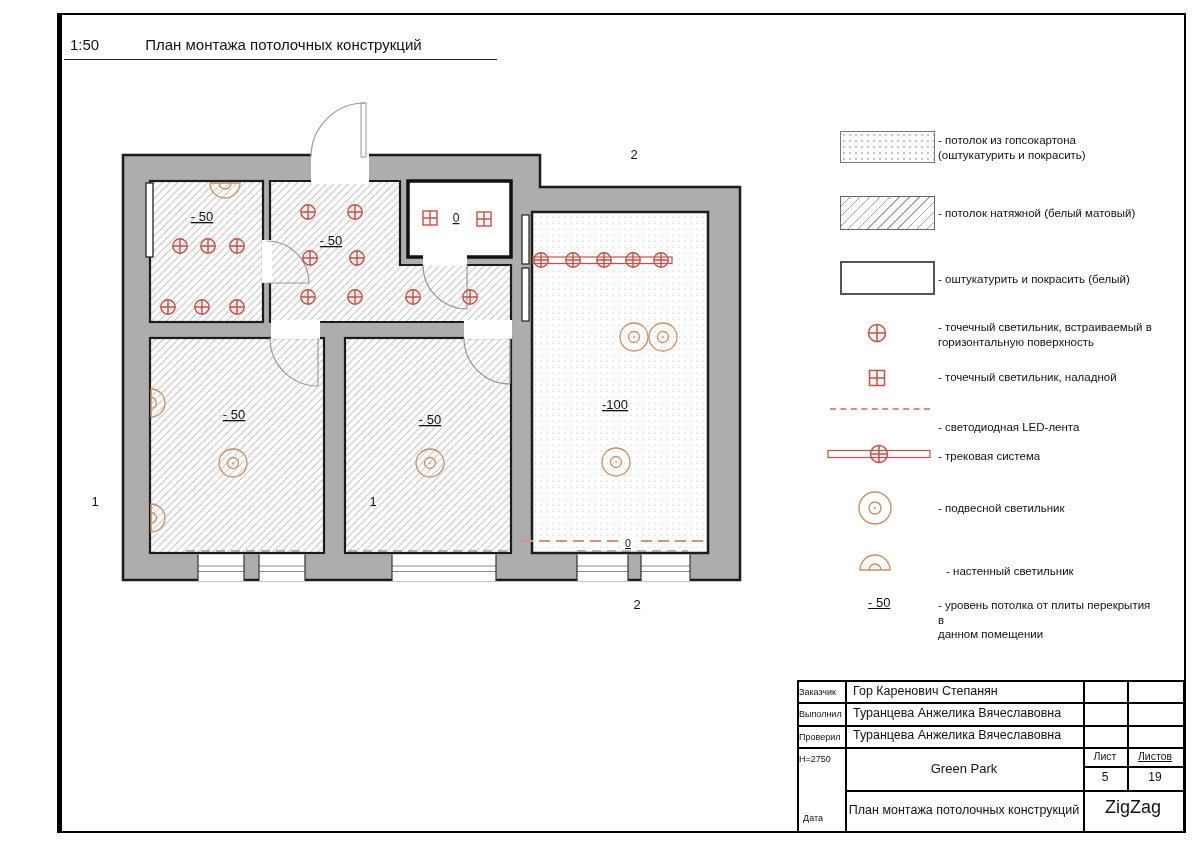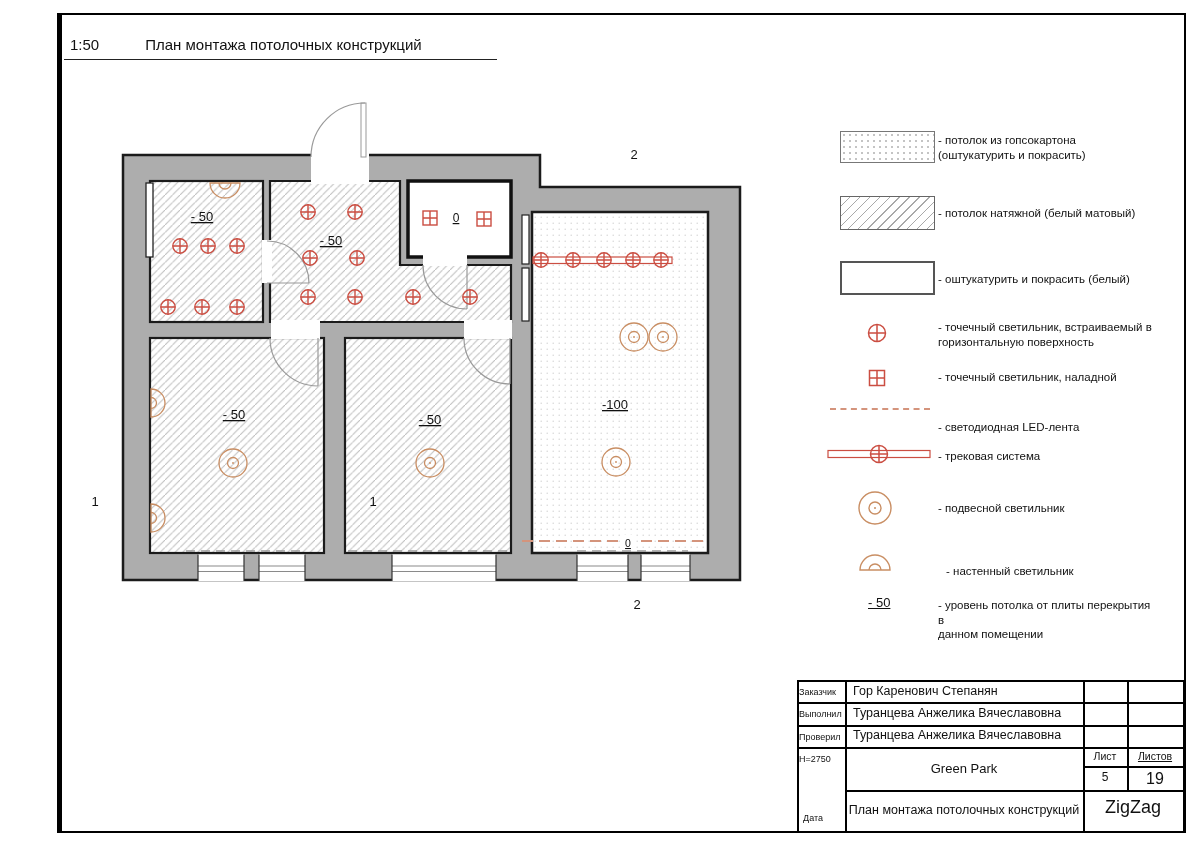--- a/index.html
+++ b/index.html
@@ -284,18 +284,18 @@
 
     <span class="cell lab" style="top:72px;">Н=2750</span>
     <span class="cell lab" style="top:131px;">Дата</span>
 
     <span class="cell ctr" style="left:165px;top:79px;font-size:13px;">Green Park</span>
     <span class="cell ctr" style="left:165px;top:121px;font-size:12.5px;">План монтажа потолочных конструкций</span>
 
     <span class="cell ctr" style="left:306px;top:68px;font-size:10.5px;">Лист</span>
     <span class="cell ctr" style="left:356px;top:68px;font-size:10.5px;text-decoration:underline;">Листов</span>
     <span class="cell ctr" style="left:306px;top:88px;font-size:12px;">5</span>
-    <span class="cell ctr" style="left:356px;top:88px;font-size:16px;">19</span>
+    <span class="cell ctr" style="left:356px;top:88px;font-size:12px;">19</span>
 
     <span class="cell ctr" style="left:334px;top:115px;font-size:18px;">ZigZag</span>
   </div>
 
 </div>
 
 </body></html>

